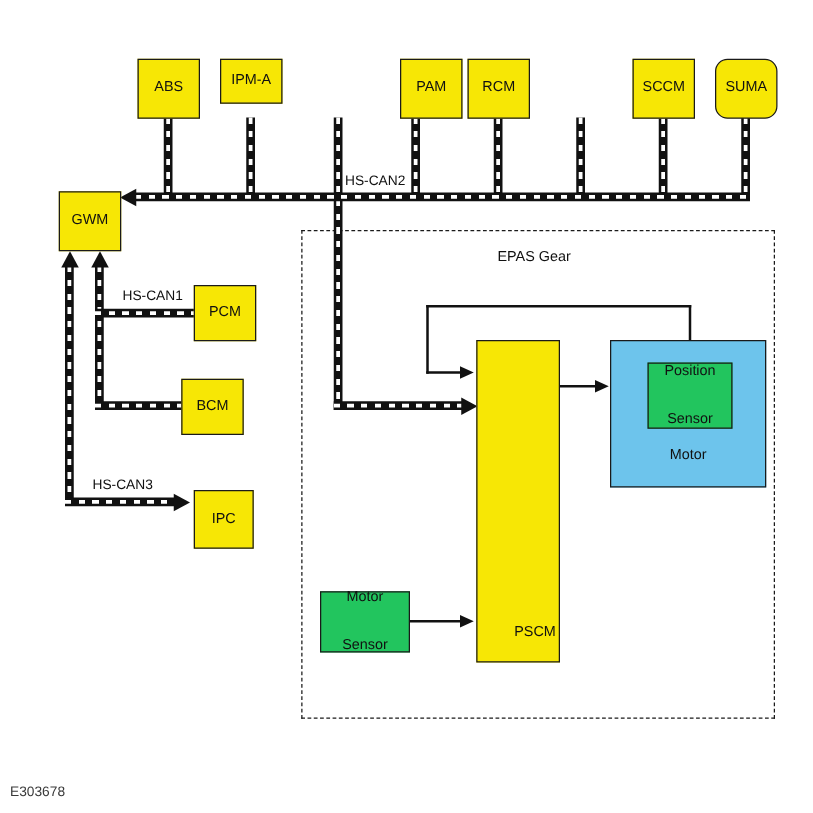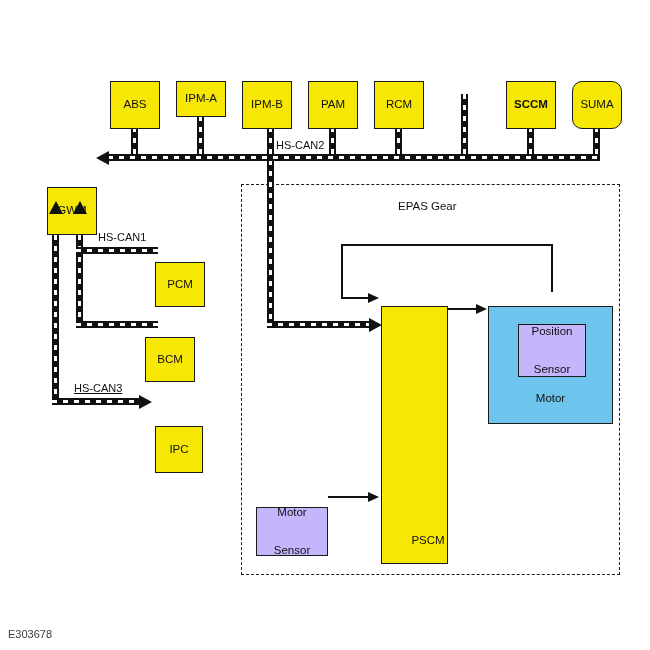--- a/index.html
+++ b/index.html
@@ -1,24 +1,24 @@
 <!DOCTYPE html>
 <html><head>
 <meta charset="utf-8">
 <style>
   html,body{margin:0;padding:0;background:#ffffff;}
   body{font-family:"Liberation Sans",sans-serif;}
   #canvas{position:relative;width:650px;height:650px;background:#ffffff;overflow:hidden;}
 
   .node{position:absolute;box-sizing:border-box;border:1.6px solid #1a1a1a;
         display:flex;align-items:center;justify-content:center;text-align:center;
-        font-size:11.5px;color:#111111;line-height:1.15;z-index:6;margin-top:34px;}
+        font-size:11.5px;color:#111111;line-height:1.15;z-index:6;}
   .node.yellow{background:#f7e705;}
   .node.blue{background:#6dc4ec;}
-  .node.green{background:#c4b5fd;gap:24px;}
+  .node.green{background:#22c55e;gap:24px;}
 
   .node.label-bottom{align-items:flex-end;padding-bottom:18px;}
   .node.label-bottom-mid{align-items:flex-end;padding-bottom:16px;}
 
   .epas{position:absolute;box-sizing:border-box;border:1.7px dashed #1a1a1a;z-index:1;}
   .epas-title{position:absolute;font-size:11.5px;color:#111;z-index:7;white-space:nowrap;}
 
   
   .bus-h{position:absolute;height:7px;background:#111111;z-index:4;}
   .bus-h::after{content:"";position:absolute;left:0;top:2px;height:3px;width:100%;
@@ -48,30 +48,27 @@
 
   <div class="epas" style="left:241px;top:184px;width:379px;height:391px;"></div>
   <div class="epas-title" style="left:398px;top:200px;">EPAS Gear</div>
 
   <div class="node yellow" style="left:110px;top:47px;width:50px;height:48px;">
     <span>ABS</span>
   </div>
   <div class="node yellow" style="left:176px;top:47px;width:50px;height:36px;">
     <span>IPM-A</span>
   </div>
-  <div class="node yellow" style="left:242px;top:47px;width:50px;height:48px;">
-    <span>IPM-B</span>
-  </div>
-  <div class="node yellow" style="left:308px;top:47px;width:50px;height:48px;">
+  <div class="node yellow" style="left:320px;top:47px;width:50px;height:48px;">
     <span>PAM</span>
   </div>
   <div class="node yellow" style="left:374px;top:47px;width:50px;height:48px;">
     <span>RCM</span>
   </div>
-  <div class="node yellow" style="left:506px;top:47px;width:50px;height:48px;font-weight:bold;">
+  <div class="node yellow" style="left:506px;top:47px;width:50px;height:48px;">
     <span>SCCM</span>
   </div>
   <div class="node yellow" style="left:572px;top:47px;width:50px;height:48px;border-radius:10px;">
     <span>SUMA</span>
   </div>
 
   <div class="bus-v" style="left:131px;top:94px;height:66px;"></div>
   <div class="bus-v" style="left:197px;top:94px;height:66px;"></div>
   <div class="bus-v" style="left:267px;top:94px;height:234px;"></div>
   <div class="bus-v" style="left:329px;top:94px;height:66px;"></div>
@@ -103,21 +100,21 @@
     <span>PCM</span>
   </div>
 
   <div class="bus-h" style="left:76px;top:321px;width:82px;"></div>
   <div class="node yellow" style="left:145px;top:303px;width:50px;height:45px;">
     <span>BCM</span>
   </div>
 
   <div class="bus-h" style="left:52px;top:398px;width:90px;"></div>
   <div class="arrow right" style="left:139px;top:394.5px;"></div>
-  <div class="bus-label" style="left:74px;top:382px;text-decoration:underline;">HS-CAN3</div>
+  <div class="bus-label" style="left:74px;top:382px;">HS-CAN3</div>
   <div class="node yellow" style="left:155px;top:392px;width:48px;height:47px;">
     <span>IPC</span>
   </div>
 
   <div class="node yellow label-bottom-mid" style="left:381px;top:272px;width:67px;height:258px;padding-left:27px;">
     <span>PSCM</span>
   </div>
 
   <div class="node blue label-bottom" style="left:488px;top:272px;width:125px;height:118px;">
     <span>Motor</span>

